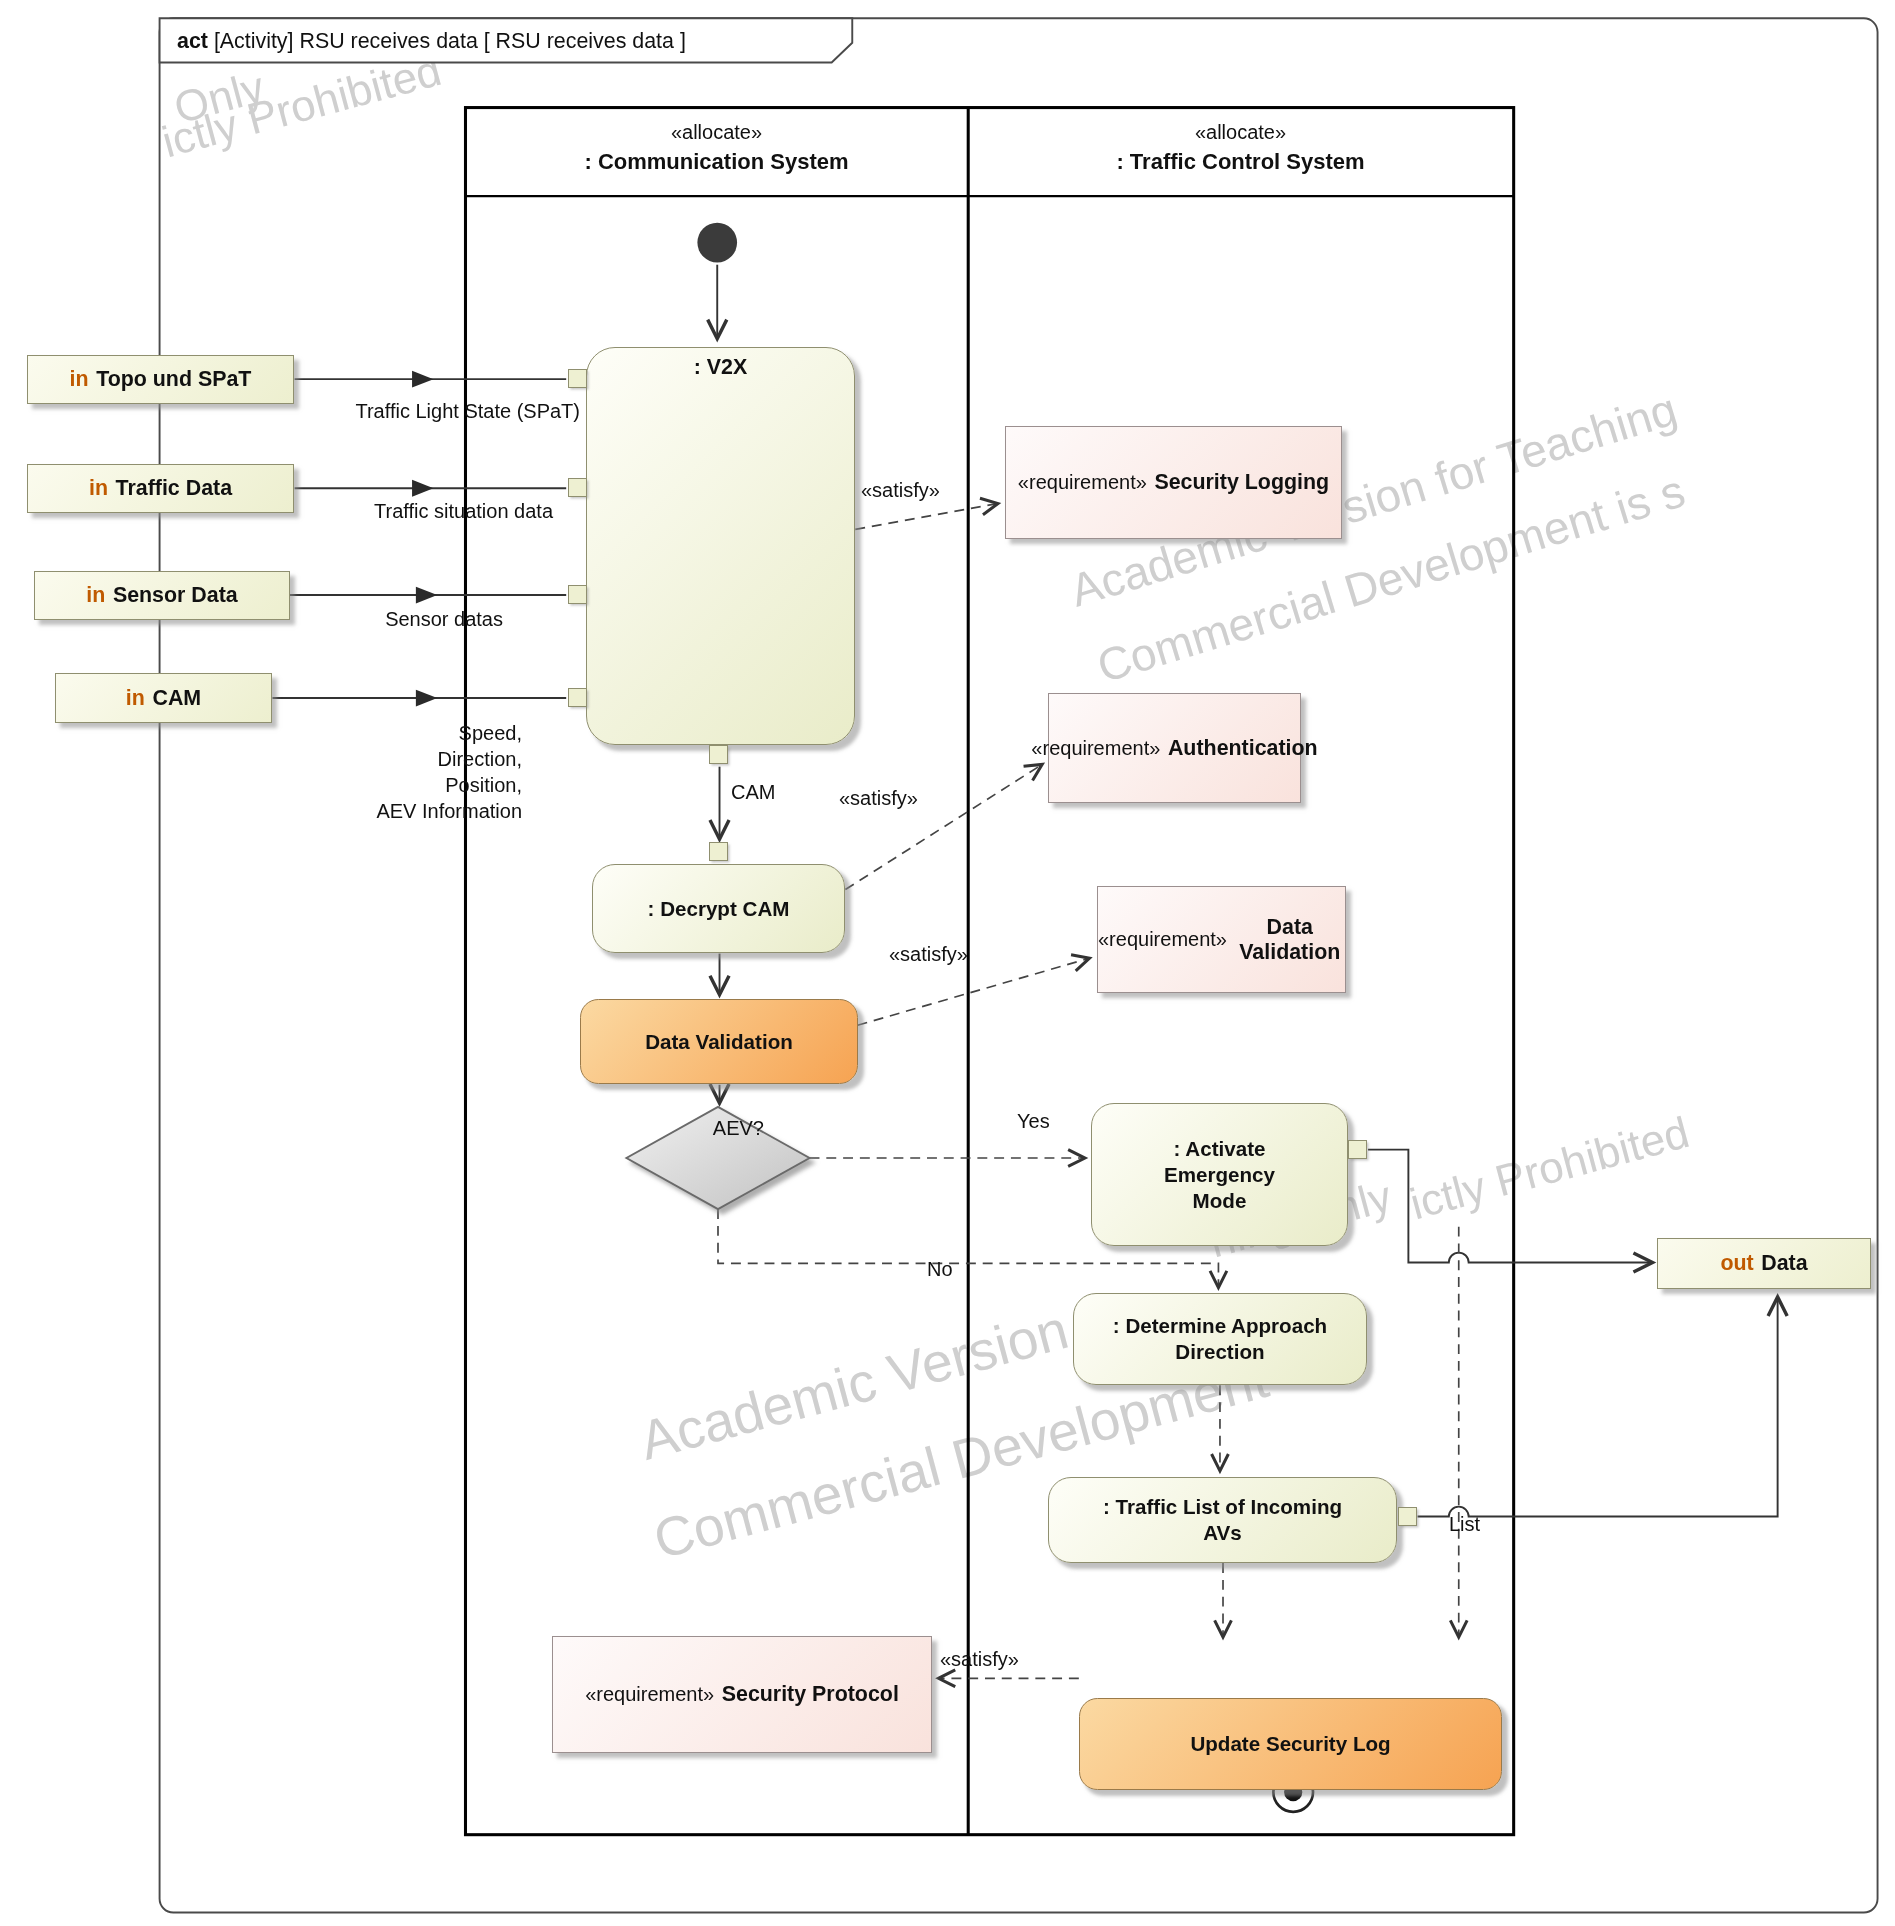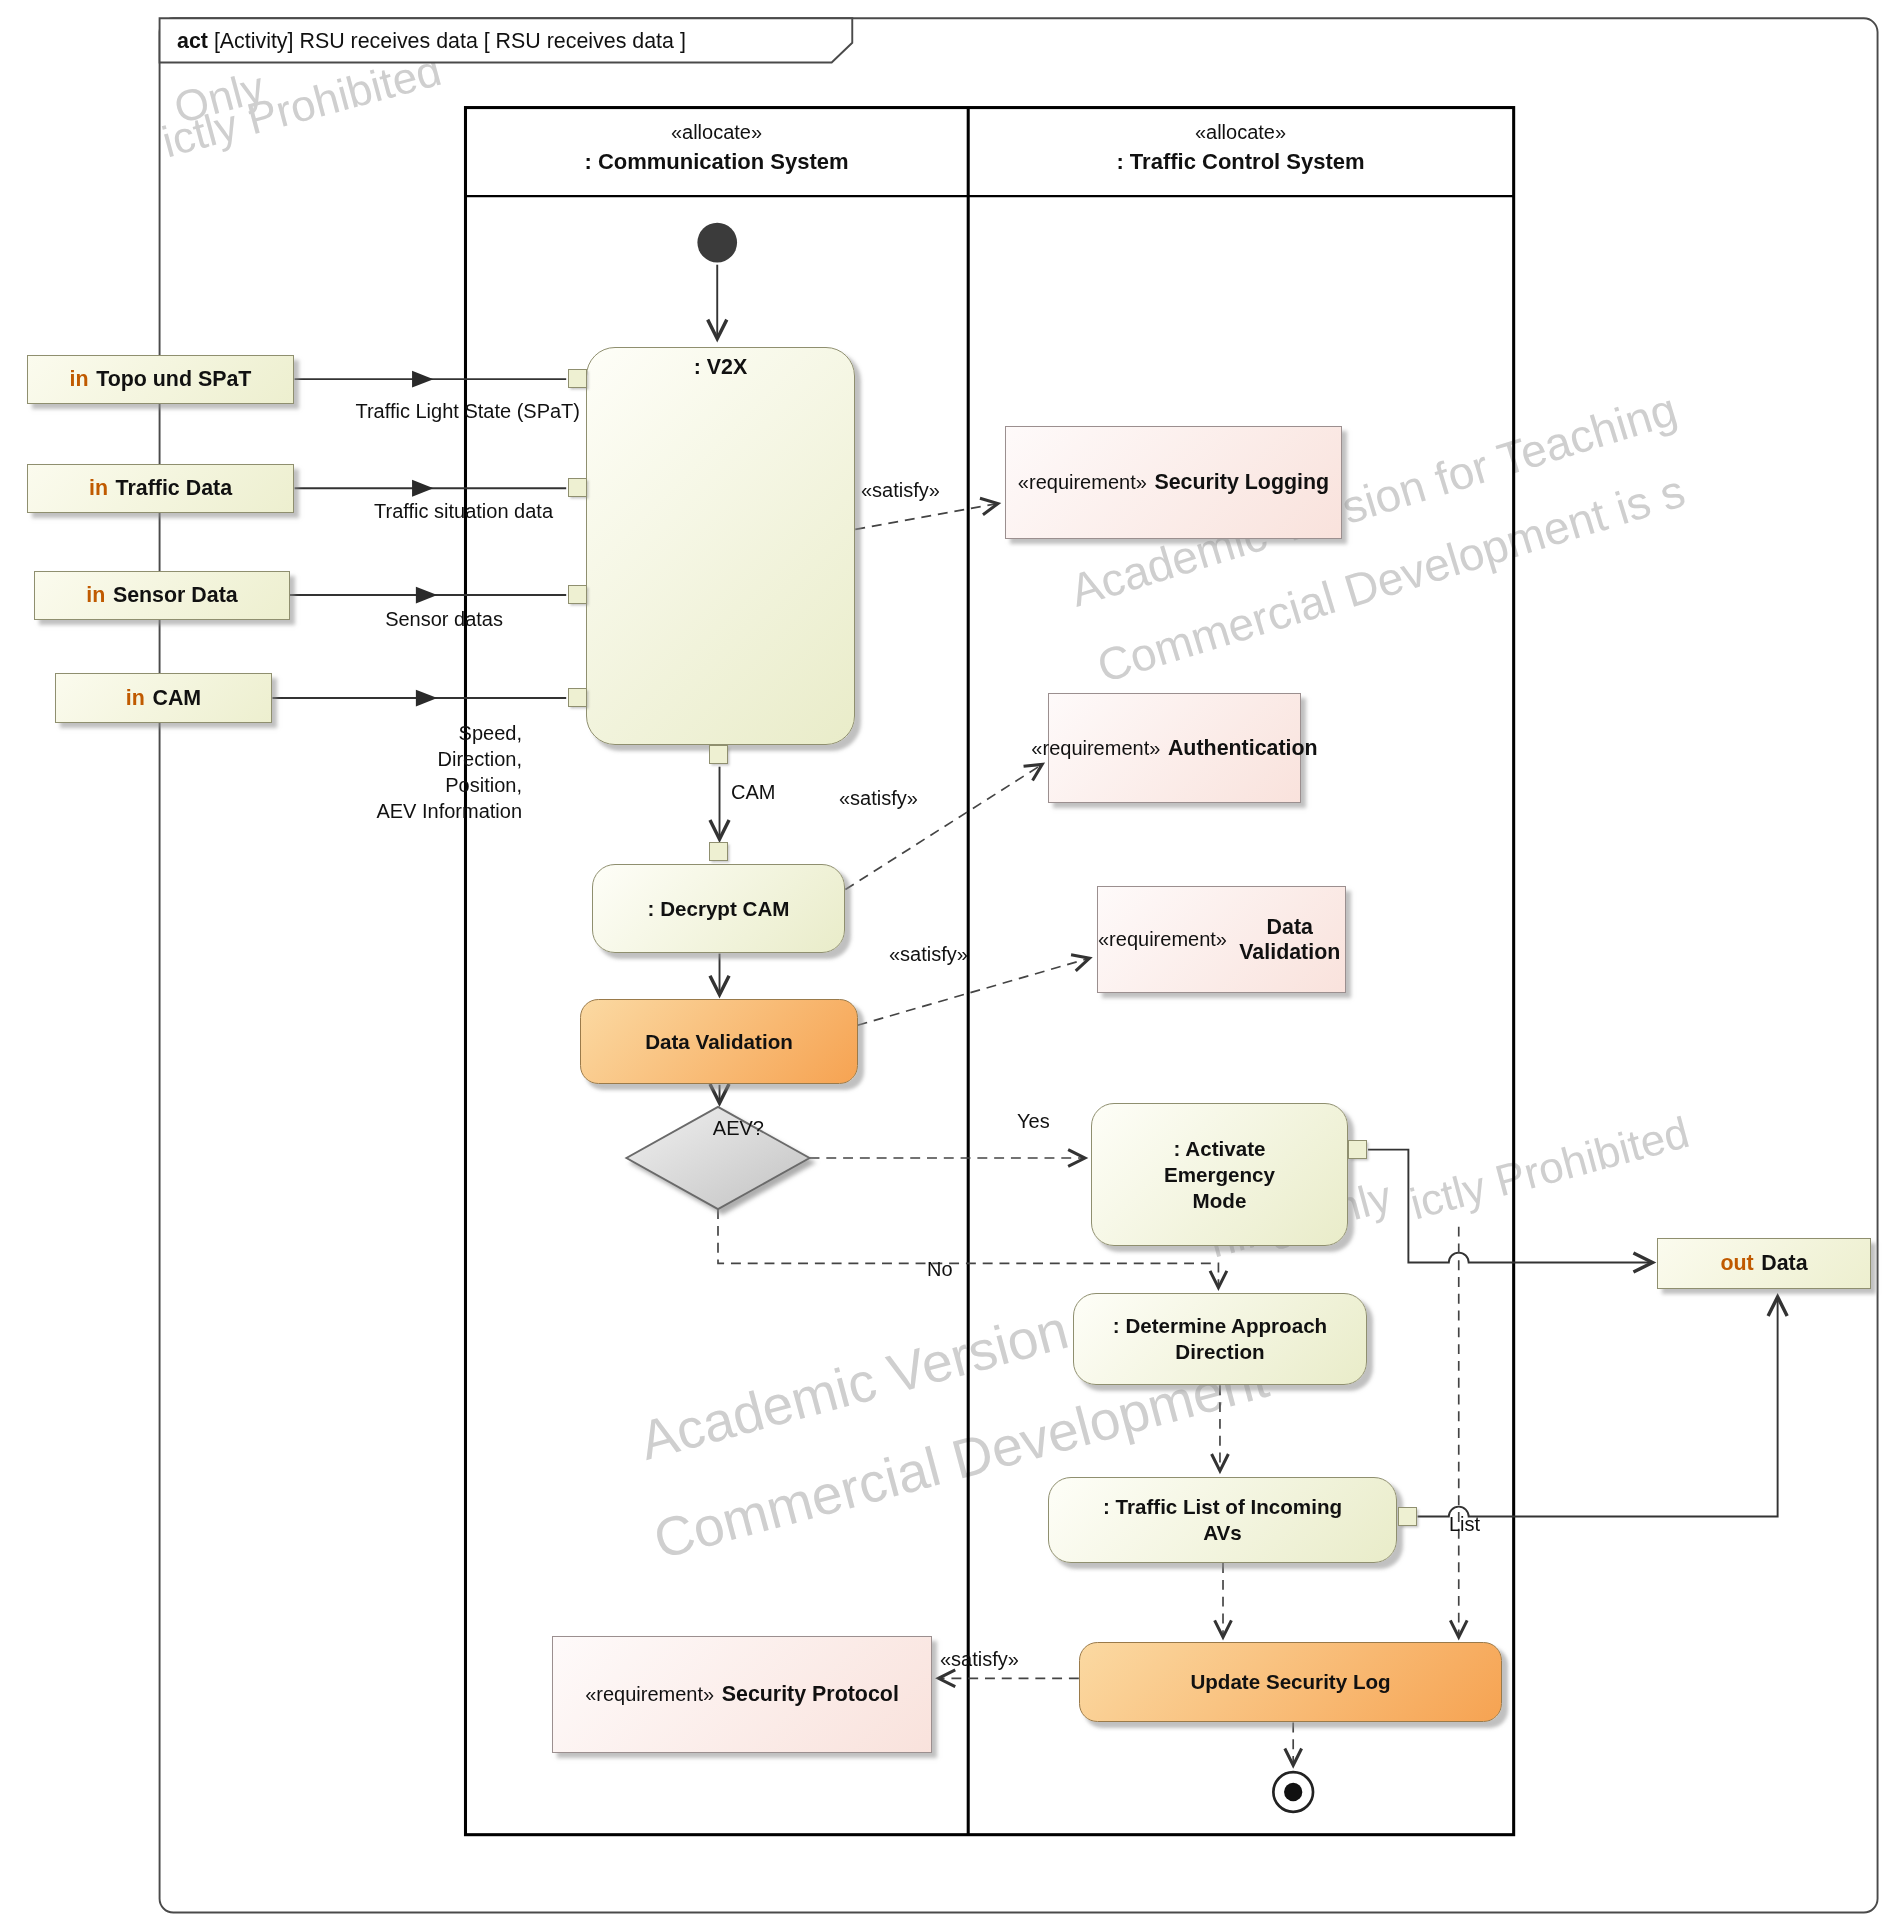--- a/index.html
+++ b/index.html
@@ -175,21 +175,21 @@
   </div>
 
   <div class="node action" style="left:1073px;top:1293px;width:294px;height:92px;">
     <span class="t" style="width:221px;">: Determine Approach Direction</span>
   </div>
 
   <div class="node action" style="left:1048px;top:1477px;width:349px;height:86px;">
     <span class="t" style="width:252px;">: Traffic List of Incoming AVs</span>
   </div>
 
-  <div class="node orange" style="left:1079px;top:1642px;width:423px;height:80px;">
+  <div class="node orange" style="left:1079px;top:1698px;width:423px;height:92px;">
     <span class="t" style="font-weight:bold;font-size:20.6px;">Update Security Log</span>
   </div>
 
   <div class="lbl center" style="left:672px;top:1108px;width:92px;margin-top:9px;">AEV?</div>
 
   <div class="node req" style="left:1005px;top:426px;width:337px;height:113px;">
     <span class="st">«requirement»</span>
     <span class="nm">Security Logging</span>
   </div>
   <div class="node req" style="left:1048px;top:693px;width:253px;height:110px;">

